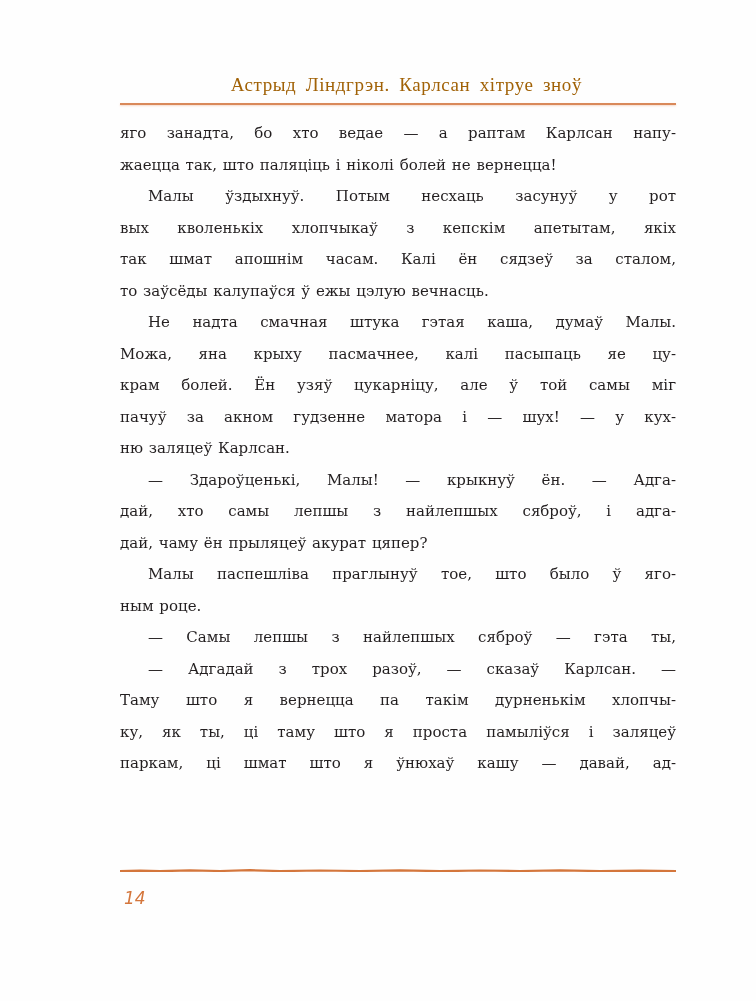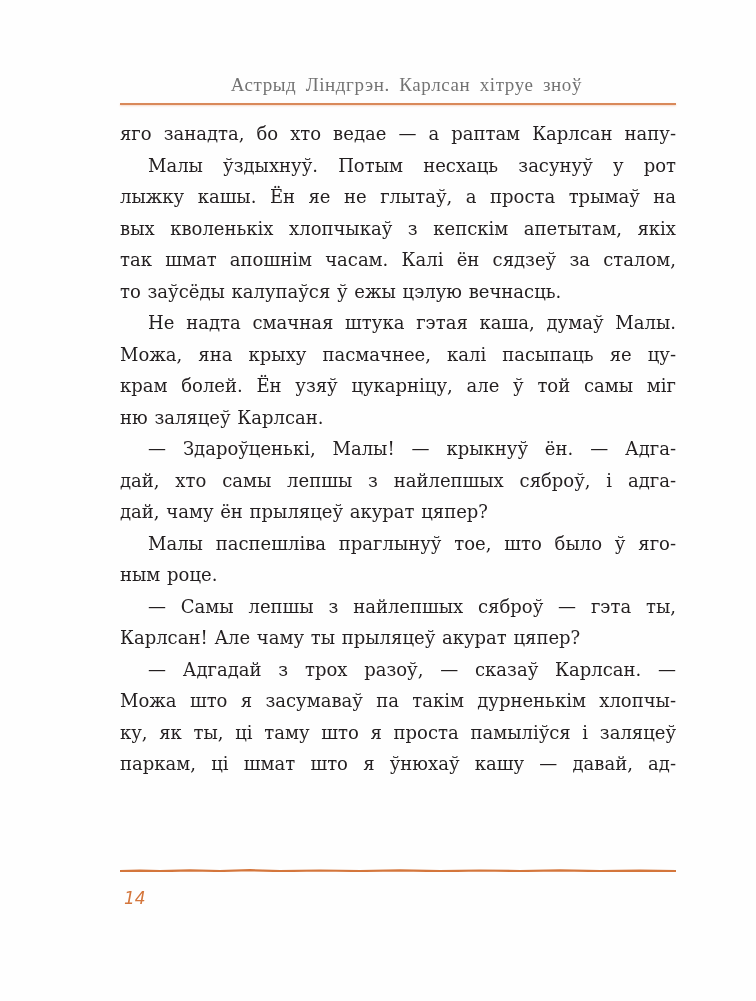--- a/index.html
+++ b/index.html
@@ -26,38 +26,38 @@
       left: 120px;
       width: 556px;
       top: 74px;
       text-align: right;
       padding-right: 94px;
       box-sizing: border-box;
       font-family: "Liberation Serif", "DejaVu Serif", serif;
       font-size: 19px;
       letter-spacing: 0.6px;
       word-spacing: 4px;
-      color: #737373;
+      color: #a16207;
     }
     .head-rule {
       position: absolute;
       left: 120px;
       top: 103px;
       width: 556px;
       height: 2px;
       background: #d9895a;
       box-shadow: 0 1px 2px rgba(232,150,100,0.35);
     }
     .body-text {
       position: absolute;
       left: 120px;
       top: 118px;
       width: 556px;
       font-family: "DejaVu Serif", serif;
-      font-size: 18px;
+      font-size: 15px;
       line-height: 31.5px;
       color: #231f20;
     }
     .line {
       display: block;
       white-space: nowrap;
       text-align: justify;
       text-align-last: justify;
       word-spacing: 1px;
     }
@@ -86,38 +86,38 @@
   </style>
 </head>
 <body>
 
 <div class="page">
   <div class="running-head">Астрыд Ліндгрэн. Карлсан хітруе зноў</div>
   <div class="head-rule"></div>
 
   <div class="body-text" id="body-text">
       <span class="line">яго занадта, бо хто ведае — а раптам Карлсан напу-</span>
+      <span class="line last">жаецца так, што паляціць і ніколі болей не вернецца!</span>
       <span class="line indent">Малы ўздыхнуў. Потым несхаць засунуў у рот</span>
-      <span class="line">лыжку кашы. Ён яе не глытаў, а проста трымаў на</span>
       <span class="line">вых кволенькіх хлопчыкаў з кепскім апетытам, якіх</span>
       <span class="line">так шмат апошнім часам. Калі ён сядзеў за сталом,</span>
       <span class="line last">то заўсёды калупаўся ў ежы цэлую вечнасць.</span>
       <span class="line indent">Не надта смачная штука гэтая каша, думаў Малы.</span>
       <span class="line">Можа, яна крыху пасмачнее, калі пасыпаць яе цу-</span>
       <span class="line">крам болей. Ён узяў цукарніцу, але ў той самы міг</span>
+      <span class="line">пачуў за акном гудзенне матора і — шух! — у кух-</span>
       <span class="line last">ню заляцеў Карлсан.</span>
       <span class="line indent">— Здароўценькі, Малы! — крыкнуў ён. — Адга-</span>
       <span class="line">дай, хто самы лепшы з найлепшых сяброў, і адга-</span>
       <span class="line last">дай, чаму ён прыляцеў акурат цяпер?</span>
       <span class="line indent">Малы паспешліва праглынуў тое, што было ў яго-</span>
       <span class="line last">ным роце.</span>
       <span class="line indent">— Самы лепшы з найлепшых сяброў — гэта ты,</span>
-      <span class="line last">Карлсан! Але чаму ты прыляцеў акурат цяпер?</span>
       <span class="line indent">— Адгадай з трох разоў, — сказаў Карлсан. —</span>
-      <span class="line">Можа што я засумаваў па такім дурненькім хлопчы-</span>
+      <span class="line">Таму што я вернецца па такім дурненькім хлопчы-</span>
       <span class="line">ку, як ты, ці таму што я проста памыліўся і заляцеў</span>
       <span class="line">паркам, ці шмат што я ўнюхаў кашу — давай, ад-</span>
     </div>
 
   <svg class="foot-rule" viewBox="0 0 556 3" preserveAspectRatio="none">
     <path d="M0 2 L20 1.6 L40 2.2 L70 1.4 L100 2 L130 1.2 L160 2.1 L200 1.5 L240 2 L280 1.3 L320 2.2 L360 1.5 L400 2 L440 1.4 L480 2.1 L520 1.6 L556 2" stroke="#d4763c" stroke-width="2.2" fill="none"></path>
   </svg>
 
   <div class="page-number">14</div>
 </div>

